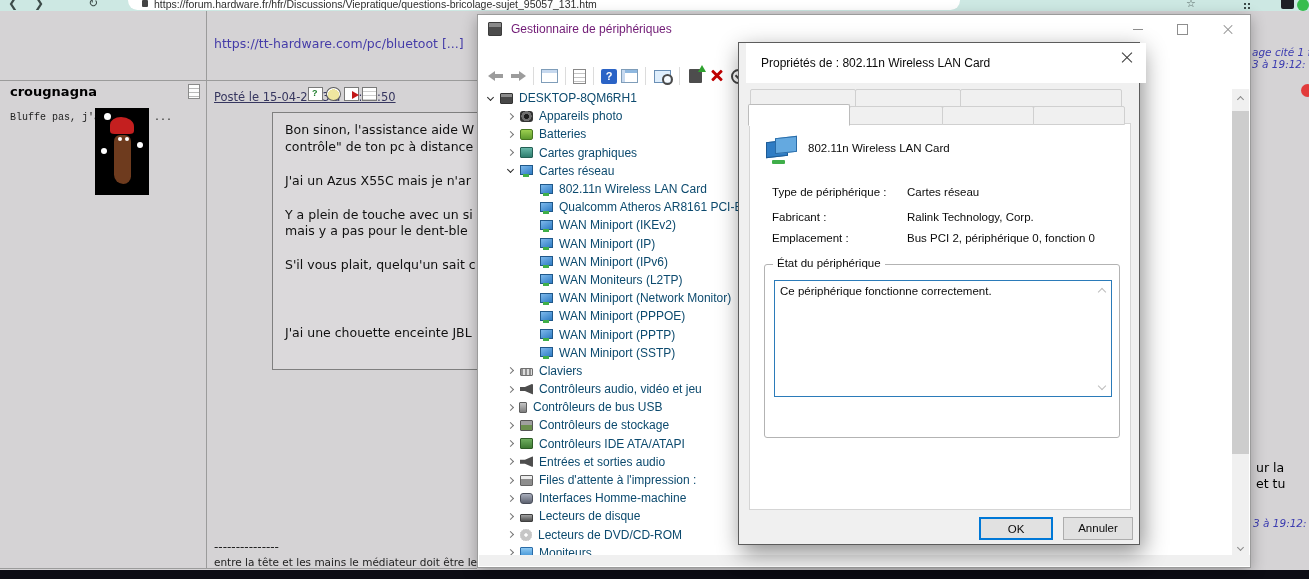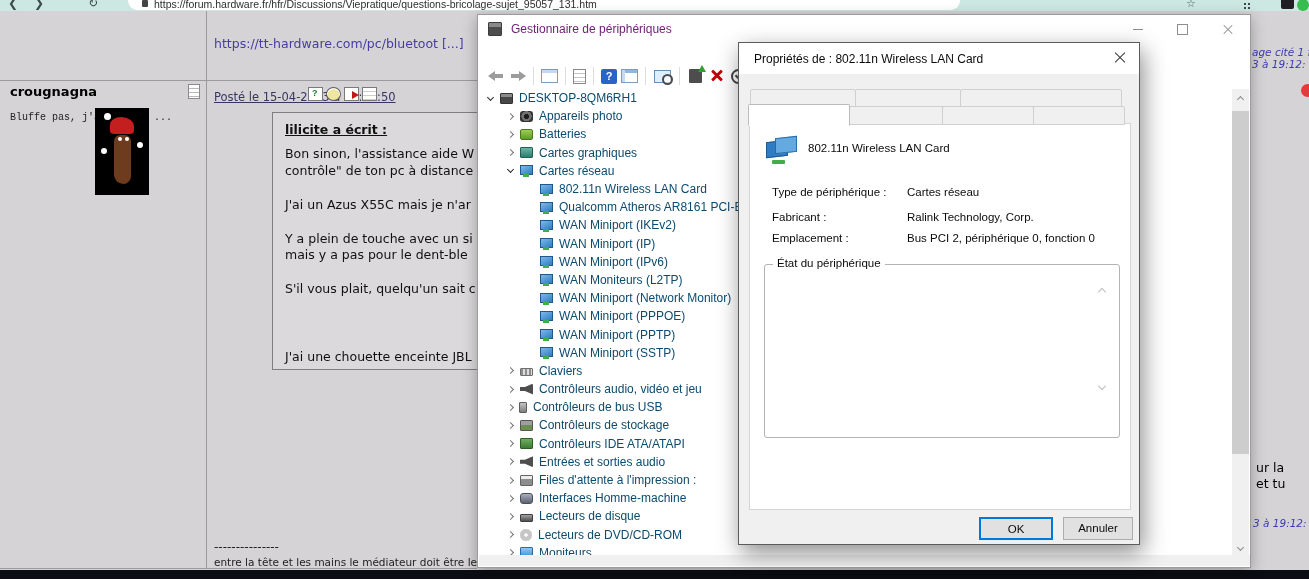--- a/index.html
+++ b/index.html
@@ -120,21 +120,21 @@
   .sc-btn{position:absolute;left:0;width:17px;height:17px;display:flex;align-items:center;justify-content:center}
   .sc-up{top:0}.sc-down{bottom:0}
   .sc-chev{width:5px;height:5px;border-right:1.4px solid #8a8a8a;border-bottom:1.4px solid #8a8a8a}
   .sc-up .sc-chev{transform:rotate(-135deg);margin-top:3px}
   .sc-down .sc-chev{transform:rotate(45deg);margin-top:-2px}
   .sc-thumb{position:absolute;left:0;top:22px;width:17px;height:343px;background:#cdcdcd}
   .dm-bottomstrip{position:absolute;left:1px;bottom:1px;width:771px;height:11px;background:#f0f0f0}
 
   
   .dialog{position:absolute;left:738px;top:42px;width:402px;height:503px;background:#f0f0f0;border:1px solid #5c5c5c;z-index:20;box-shadow:3px 8px 22px rgba(0,0,0,.45)}
-  .dg-titlebar{position:absolute;left:0;top:0;width:100%;height:31px;background:#fff;display:flex;align-items:center}
+  .dg-titlebar{position:absolute;left:7px;top:0;width:100%;height:40px;background:#fff;display:flex;align-items:center}
   .dg-title{margin-left:15px;font-size:12px;color:#0b0b0b}
   .dg-x{position:absolute;right:12px;top:8px;width:14px;height:14px}
   .dg-x::before,.dg-x::after{content:"";position:absolute;left:0;top:6px;width:14px;height:1px;background:#3b3b3b}
   .dg-x::before{transform:rotate(45deg)}.dg-x::after{transform:rotate(-45deg)}
   .tabs-back{position:absolute;left:12px;top:46px;display:flex}
   .tabs-back .tab{height:18px;background:#f0f0f0;border:1px solid #d0d0d0;margin-left:-1px;font-size:11.5px;color:#111;text-align:center;line-height:17px;border-radius:2px 2px 0 0}
   .tabs-front{position:absolute;left:10px;top:61px;display:flex;z-index:2}
   .tabs-front .tab{height:19px;background:#f0f0f0;border:1px solid #d0d0d0;margin-left:-1px;margin-top:2px;font-size:11.5px;color:#111;text-align:center;line-height:18px;border-radius:2px 2px 0 0}
   .tabs-front .tab.active{background:#fff;border-color:#bcbcbc;border-bottom-color:#fff;margin-top:0;height:22px;line-height:20px;z-index:3}
   .dg-panel{position:absolute;left:10px;top:80px;width:382px;height:387px;background:#fff;border:1px solid #d5d5d5;z-index:1}
@@ -198,21 +198,20 @@
 
   <div class="post-meta">Posté le 15-04-2023 à 19:11:50</div>
   <div class="post-icons">
     <span class="pi pi-quote"></span>
     <span class="pi pi-smiley"></span>
     <span class="pi pi-reply"></span>
     <span class="pi pi-edit"></span>
   </div>
 
   <div class="quote-box">
-    <div class="quote-title">lilicite a écrit :</div>
     <div class="quote-body">Bon sinon, l'assistance aide W
 contrôle" de ton pc à distance
 
 J'ai un Azus X55C mais je n'ar
 
 Y a plein de touche avec un si
  mais y a pas pour le dent-ble
 
 S'il vous plait, quelqu'un sait c
 
@@ -497,20 +496,21 @@
           <span class="f-label">Fabricant :</span>
           <span class="f-value">Ralink Technology, Corp.</span>
         </div>
           <div class="field-row">
           <span class="f-label">Emplacement :</span>
           <span class="f-value">Bus PCI 2, périphérique 0, fonction 0</span>
         </div>
         </div>
       <div class="groupbox">
         <span class="gb-legend">État du périphérique</span>
+        <div class="status-box">Ce périphérique fonctionne correctement.</div>
         <span class="sb-chev sb-up" style="right:14px;top:24px;position:absolute"></span>
         <span class="sb-chev sb-down" style="right:14px;top:118px;position:absolute"></span>
       </div>
     </div>
     <div class="dg-btn btn-ok">OK</div>
     <div class="dg-btn btn-cancel">Annuler</div>
   </div>
 
   <div class="bottom-bar"></div>
 </div>

